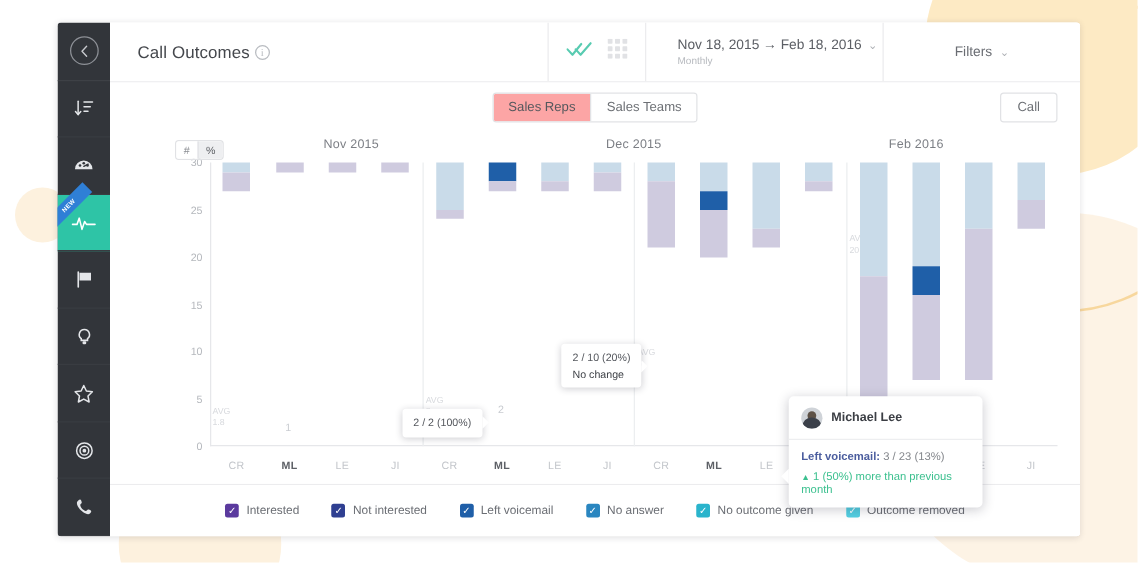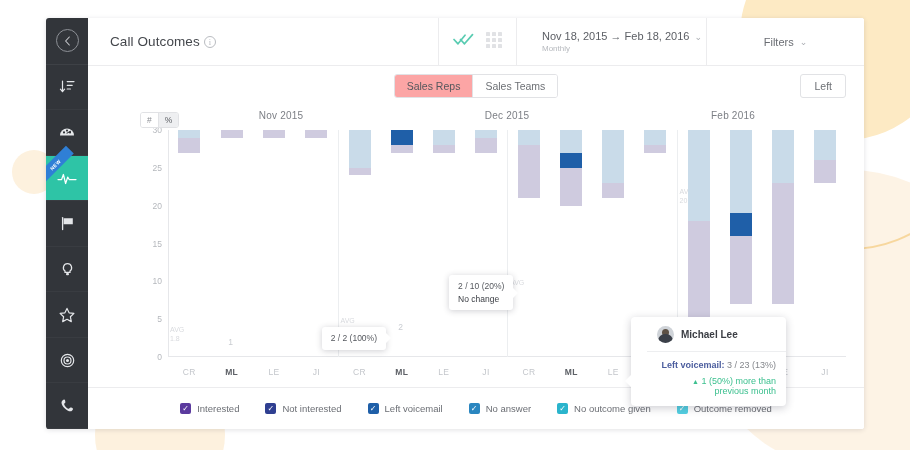--- a/index.html
+++ b/index.html
@@ -175,21 +175,21 @@
   .tip-arrow-r {
     position: absolute; right: -5px; top: 50%; margin-top: -5px;
     width: 0; height: 0; border-top: 5px solid transparent;
     border-bottom: 5px solid transparent; border-left: 5px solid #fff;
   }
 
   #big-tip {
     position: absolute; left: 543px; top: 211px; width: 155px;
     background: #fff; border-radius: 4px;
     box-shadow: 0 2px 9px rgba(35,35,55,.23);
-    z-index: 40; padding: 9px 10px 10px 26px; text-align: right;
+    z-index: 40; padding: 9px 10px 10px 10px;
   }
   #big-tip .tip-head { display: flex; align-items: center; gap: 7px; padding-bottom: 8px; }
   #big-tip .avatar {
     width: 17px; height: 17px; border-radius: 50%; background: #cfd3d8;
     overflow: hidden; position: relative; flex: 0 0 17px;
   }
   #big-tip .avatar .head {
     position: absolute; width: 7px; height: 7px; border-radius: 50%;
     background: #5d5146; left: 5px; top: 2.5px;
   }
@@ -351,21 +351,21 @@
         <span>Filters</span>
           <span class="chev">⌄</span>
       </div>
     </div>
 
     <div id="toolbar-row">
       <div class="seg-group">
         <div class="seg-btn on">Sales Reps</div>
         <div class="seg-btn">Sales Teams</div>
       </div>
-      <div id="total-btn">Left</div>
+      <div id="total-btn">Call</div>
     </div>
 
     <div id="chart-body">
 
       <div id="numpct">
         <div>#</div>
         <div class="on">%</div>
       </div>
 
       <div id="plot">

